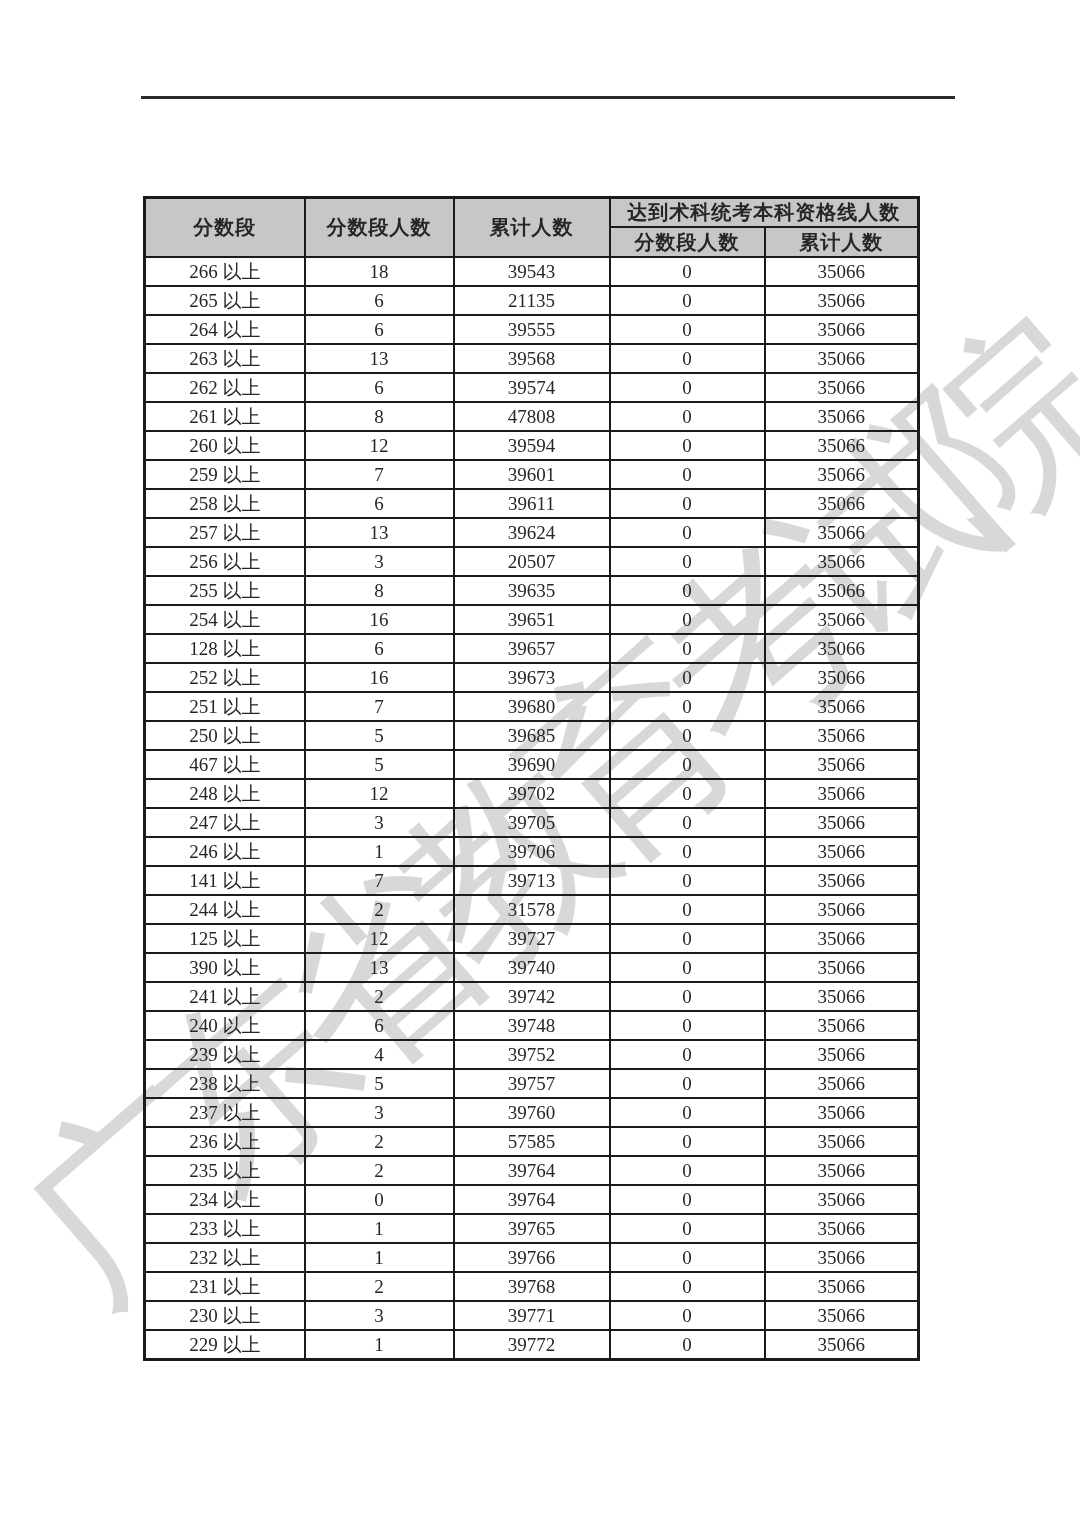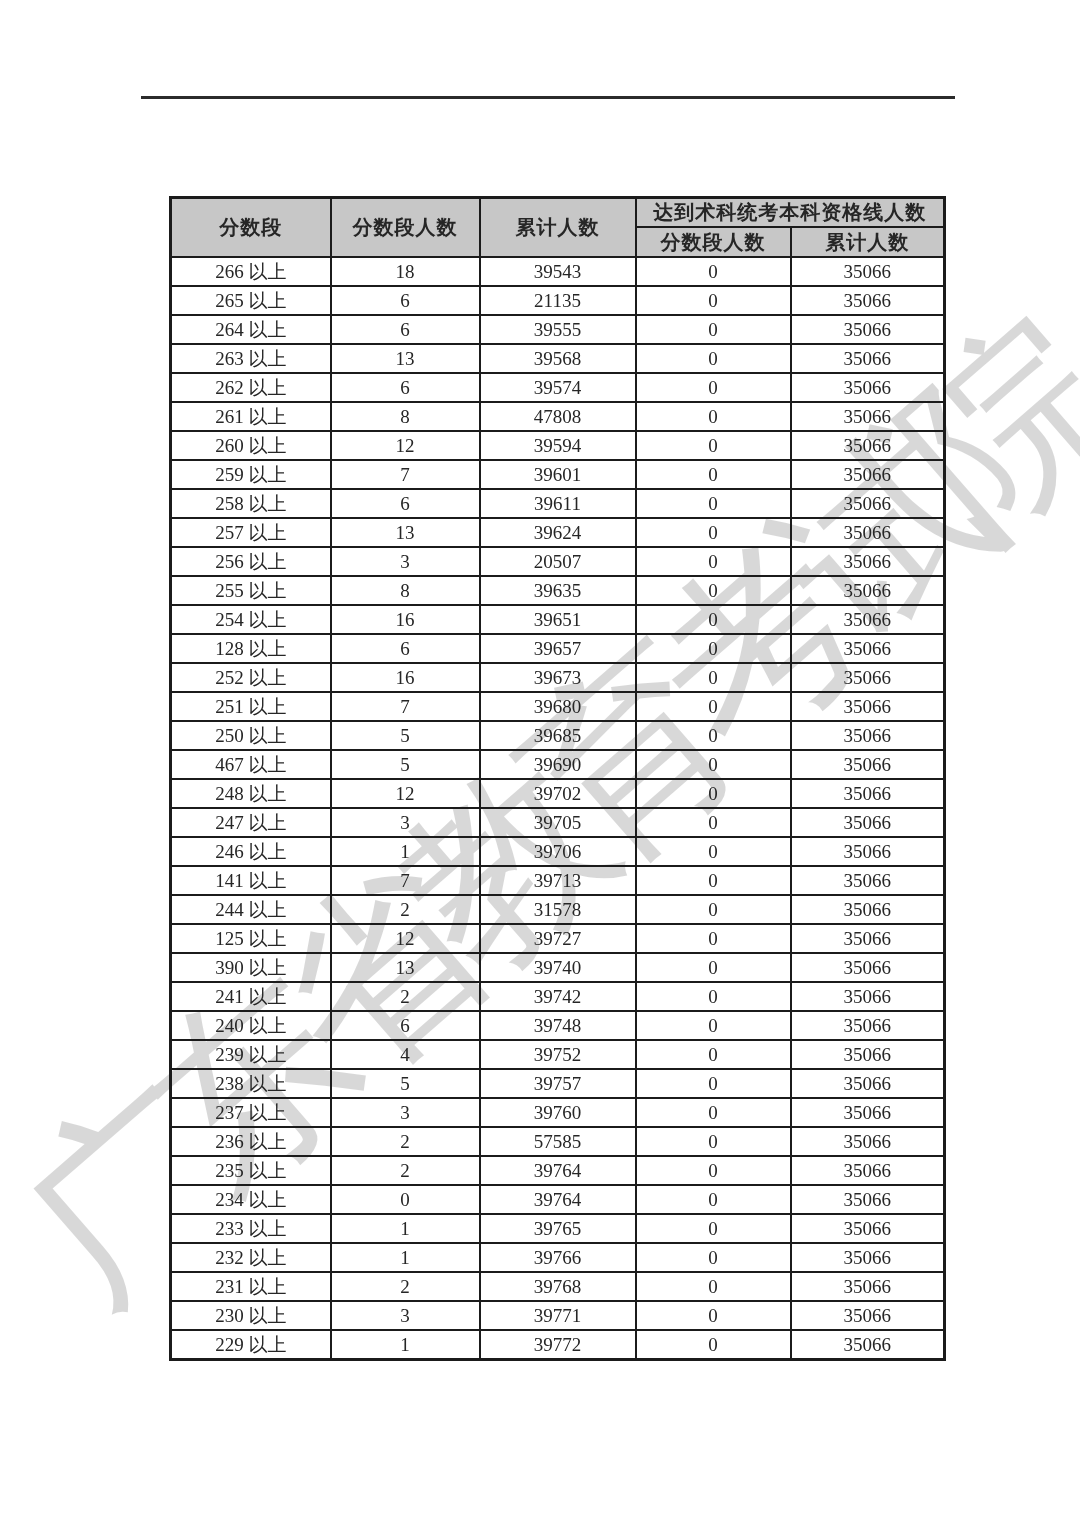--- a/index.html
+++ b/index.html
@@ -36,21 +36,20 @@
     user-select: none;
   }
   table.score-table {
     position: absolute;
     left: 143px; top: 196px;
     z-index: 2;
     border-collapse: collapse;
     table-layout: fixed;
     background: transparent;
     color: #262626;
-    margin-left: 26px;
   }
   table.score-table, table.score-table th, table.score-table td {
     border: 2px solid #1b1b1b;
   }
   table.score-table { border-width: 3px; }
   table.score-table th {
     background: #c7c7c7;
     font-weight: bold;
     font-size: 20px;
     letter-spacing: 1px;

